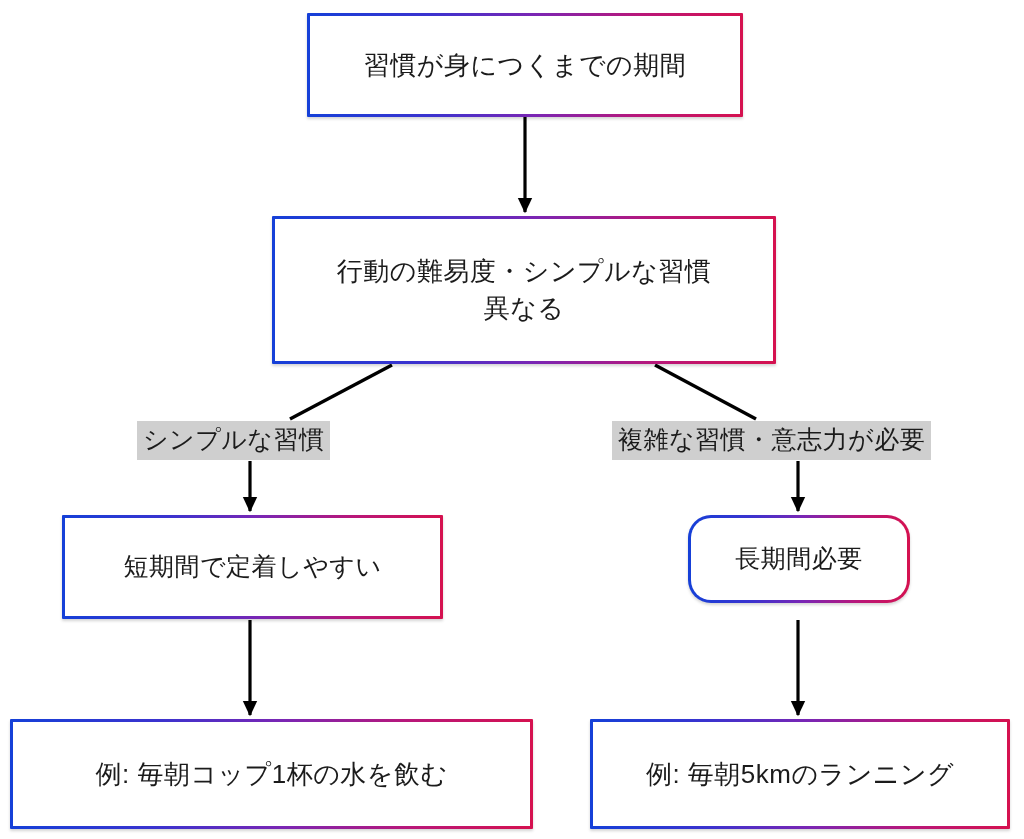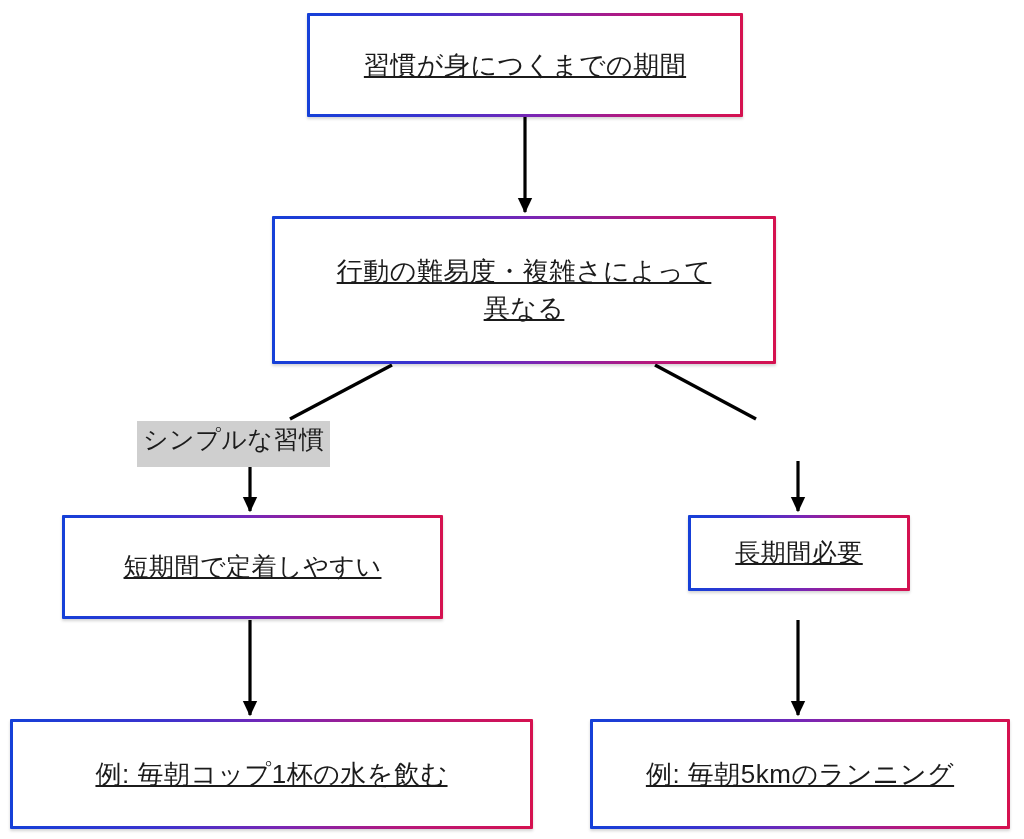--- a/index.html
+++ b/index.html
@@ -40,45 +40,44 @@
     text-align: center;
     color: #1b1b1b;
     border: 3px solid transparent;
     border-radius: 1px;
     background-image:
        linear-gradient(#ffffff, #ffffff),
        linear-gradient(90deg, #1540d8 0%, #3a33cf 28%, #7a26b4 52%, #b8177a 76%, #d5114f 100%);
     background-origin: border-box;
     background-clip: padding-box, border-box;
     box-shadow: 0 2px 3px rgba(0,0,0,0.17);
-    text-decoration: underline;
   }
   .node-label {
     display: block;
     line-height: 1.42;
     letter-spacing: 0.5px;
     white-space: pre-line;
     font-weight: 400;
   }
   
   #node-root   { left: 307px; top: 13px;  width: 436px; height: 104px; font-size: 26px; }
   #node-vary   { left: 272px; top: 216px; width: 504px; height: 148px; font-size: 26px; }
   #node-short  { left: 62px;  top: 515px; width: 381px; height: 104px; font-size: 25px; text-align: right; }
-  #node-long   { left: 688px; top: 515px; width: 222px; height: 76px; font-size: 25px; }
+  #node-long   { left: 688px; top: 515px; width: 222px; height: 88px; font-size: 25px; border-radius: 23px; }
   #node-ex-simple  { left: 10px;  top: 719px; width: 523px; height: 110px; font-size: 26px; }
   #node-ex-complex { left: 590px; top: 719px; width: 420px; height: 110px; font-size: 26px; }
 
   
   .edge-label {
     position: absolute;
     background: #cfcfcf;
     color: #1b1b1b;
     font-size: 25px;
     line-height: 1.35;
-    padding: 2px 6px 10px 6px;
+    padding: 2px 6px 3px 6px;
     white-space: nowrap;
     letter-spacing: 0.5px;
   }
   #edge-label-simple  { left: 137px; top: 421px; }
   #edge-label-complex { left: 612px; top: 421px; }
 </style>
 </head>
 <body>
 
 <div id="flowchart">
@@ -117,21 +116,21 @@
     <g>
       <line x1="798" y1="620" x2="798" y2="715" stroke="#000000" stroke-width="3.2" marker-end="url(#arrowhead)"></line>
     </g>
   </svg>
 
   <div class="node" id="node-root">
     <span class="node-label">習慣が身につくまでの期間</span>
   </div>
 
   <div class="node" id="node-vary">
-    <span class="node-label">行動の難易度・複雑さによって
+    <span class="node-label">行動の難易度・シンプルな習慣
 異なる</span>
   </div>
 
   <div class="node" id="node-short">
     <span class="node-label">短期間で定着しやすい</span>
   </div>
 
   <div class="node" id="node-long">
     <span class="node-label">長期間必要</span>
   </div>
@@ -139,14 +138,15 @@
   <div class="node" id="node-ex-simple">
     <span class="node-label">例: 毎朝コップ1杯の水を飲む</span>
   </div>
 
   <div class="node" id="node-ex-complex">
     <span class="node-label">例: 毎朝5kmのランニング</span>
   </div>
 
   <div class="edge-label" id="edge-label-simple">シンプルな習慣</div>
 
+  <div class="edge-label" id="edge-label-complex">複雑な習慣・意志力が必要</div>
 
 </div>
 
 </body></html>

